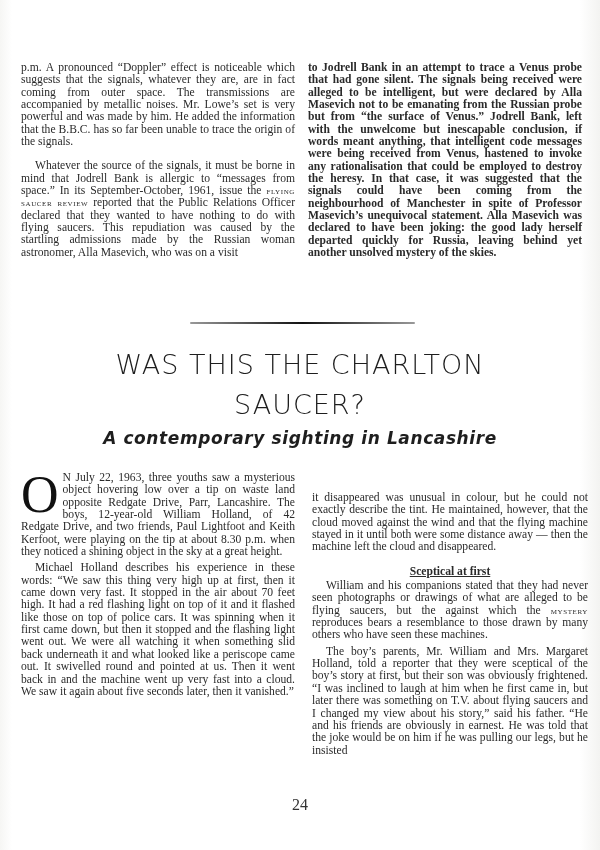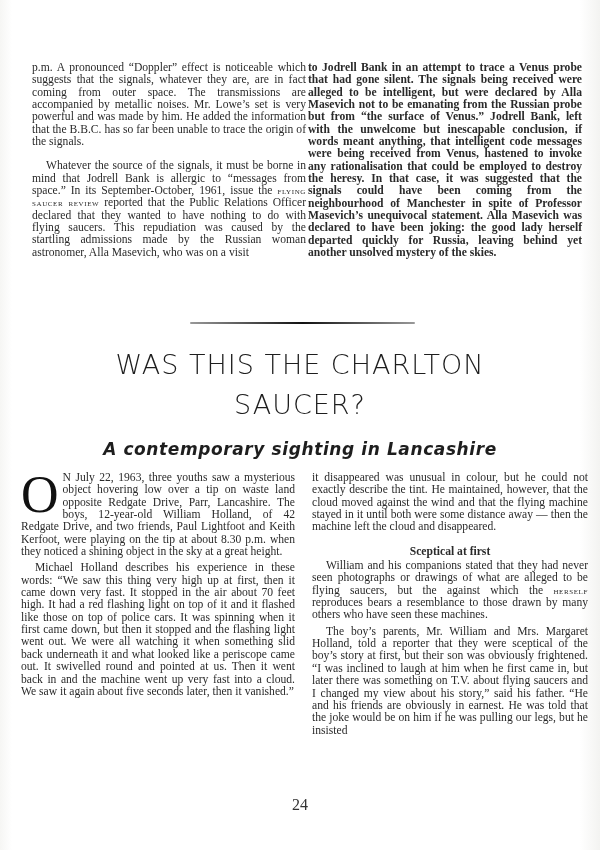--- a/index.html
+++ b/index.html
@@ -18,48 +18,48 @@
       width: 274px;
       font-size: 11.6px;
       line-height: 12.35px;
       text-align: justify;
       hyphens: manual;
     }
     .col p { margin: 0; text-indent: 0; }
     .col p.indent { text-indent: 14px; }
     .col p + p { margin-top: 0px; }
     .sc { font-variant: small-caps; font-size: 10px; letter-spacing: 0.6px; }
-    .top-left { left: 21px; top: 62px; margin-left: 11px; }
+    .top-left { left: 21px; top: 62px; }
     .top-right { left: 308px; top: 62px; font-weight: bold; }
     .gap { height: 12px; }
     .rule {
       position: absolute; left: 190px; top: 322px; width: 225px; height: 2px;
       background: linear-gradient(to right, #999 0%, #111 50%, #999 100%);
       border-radius: 1px;
     }
     .headline {
       position: absolute; left: 0; width: 600px; text-align: center;
       font-family: "DejaVu Sans", sans-serif; font-weight: 300;
       font-size: 27px; letter-spacing: 1px; color: #1e1e1e;
     }
     .hl1 { top: 349px; }
     .hl2 { top: 389px; }
     .subhead {
       position: absolute; left: 0; width: 600px; top: 428px; text-align: center;
       font-family: "DejaVu Sans", sans-serif; font-weight: bold; font-style: italic;
-      font-size: 17px; letter-spacing: 0.6px; color: #1e1e1e; margin-top: 11px;
+      font-size: 17px; letter-spacing: 0.6px; color: #1e1e1e;
     }
     .bottom-left { left: 21px; top: 472px; }
-    .bottom-right { left: 312px; top: 472px; width: 276px; }
+    .bottom-right { left: 312px; top: 492px; width: 276px; }
     .dropcap {
       float: left; font-size: 52px; line-height: 40px; margin: 3px 4px 0 0;
       font-family: "Liberation Serif", serif; color: #111;
     }
     .section-head {
-      text-align: center; font-weight: bold; margin: 12px 0 2px 0 !important;
+      text-align: center; font-weight: bold; margin: 12px 0 2px 0 !important; text-decoration: underline;
     }
     .spaced { margin-top: 4px !important; }
     .pagenum {
       position: absolute; left: 0; width: 600px; top: 796px; text-align: center;
       font-size: 16px; color: #333;
     }
   </style>
 </head>
 <body>
 
@@ -82,18 +82,18 @@
   <div class="subhead">A contemporary sighting in Lancashire</div>
 
   <div class="col bottom-left">
     <p><span class="dropcap">O</span><span>N July 22, 1963, three youths saw a mysterious object hovering low over a tip on waste land opposite Redgate Drive, Parr, Lancashire.  The boys, 12-year-old William Holland, of 42 Redgate Drive, and two friends, Paul Lightfoot and Keith Kerfoot, were playing on the tip at about 8.30 p.m. when they noticed a shining object in the sky at a great height.</span></p>
     <p class="indent spaced">Michael Holland describes his experience in these words: “We saw this thing very high up at first, then it came down very fast.  It stopped in the air about 70 feet high.  It had a red flashing light on top of it and it flashed like those on top of police cars.  It was spinning when it first came down, but then it stopped and the flashing light went out.  We were all watching it when something slid back underneath it and what looked like a periscope came out.  It swivelled round and pointed at us.  Then it went back in and the machine went up very fast into a cloud.  We saw it again about five seconds later, then it vanished.”</p>
   </div>
 
   <div class="col bottom-right">
     <p>it disappeared was unusual in colour, but he could not exactly describe the tint.  He main­tained, however, that the cloud moved against the wind and that the flying machine stayed in it until both were some distance away — then the machine left the cloud and disappeared.</p>
     <p class="section-head">Sceptical at first</p>
-    <p class="indent"><span>William and his companions stated that they had never seen photographs or drawings of what are alleged to be flying saucers, but the against which the </span><span class="sc">herself</span><span> reproduces bears a resemblance to those drawn by many others who have seen these machines.</span></p>
+    <p class="indent"><span>William and his companions stated that they had never seen photographs or drawings of what are alleged to be flying saucers, but the against which the </span><span class="sc">mystery</span><span> reproduces bears a resemblance to those drawn by many others who have seen these machines.</span></p>
     <p class="indent spaced">The boy’s parents, Mr. William and Mrs. Mar­garet Holland, told a reporter that they were sceptical of the boy’s story at first, but their son was obviously frightened.  “I was inclined to laugh at him when he first came in, but later there was something on T.V. about flying saucers and I changed my view about his story,” said his father.  “He and his friends are obviously in earnest.  He was told that the joke would be on him if he was pulling our legs, but he insisted</p>
   </div>
 
   <div class="pagenum">24</div>
 </div>
 
 </body></html>

